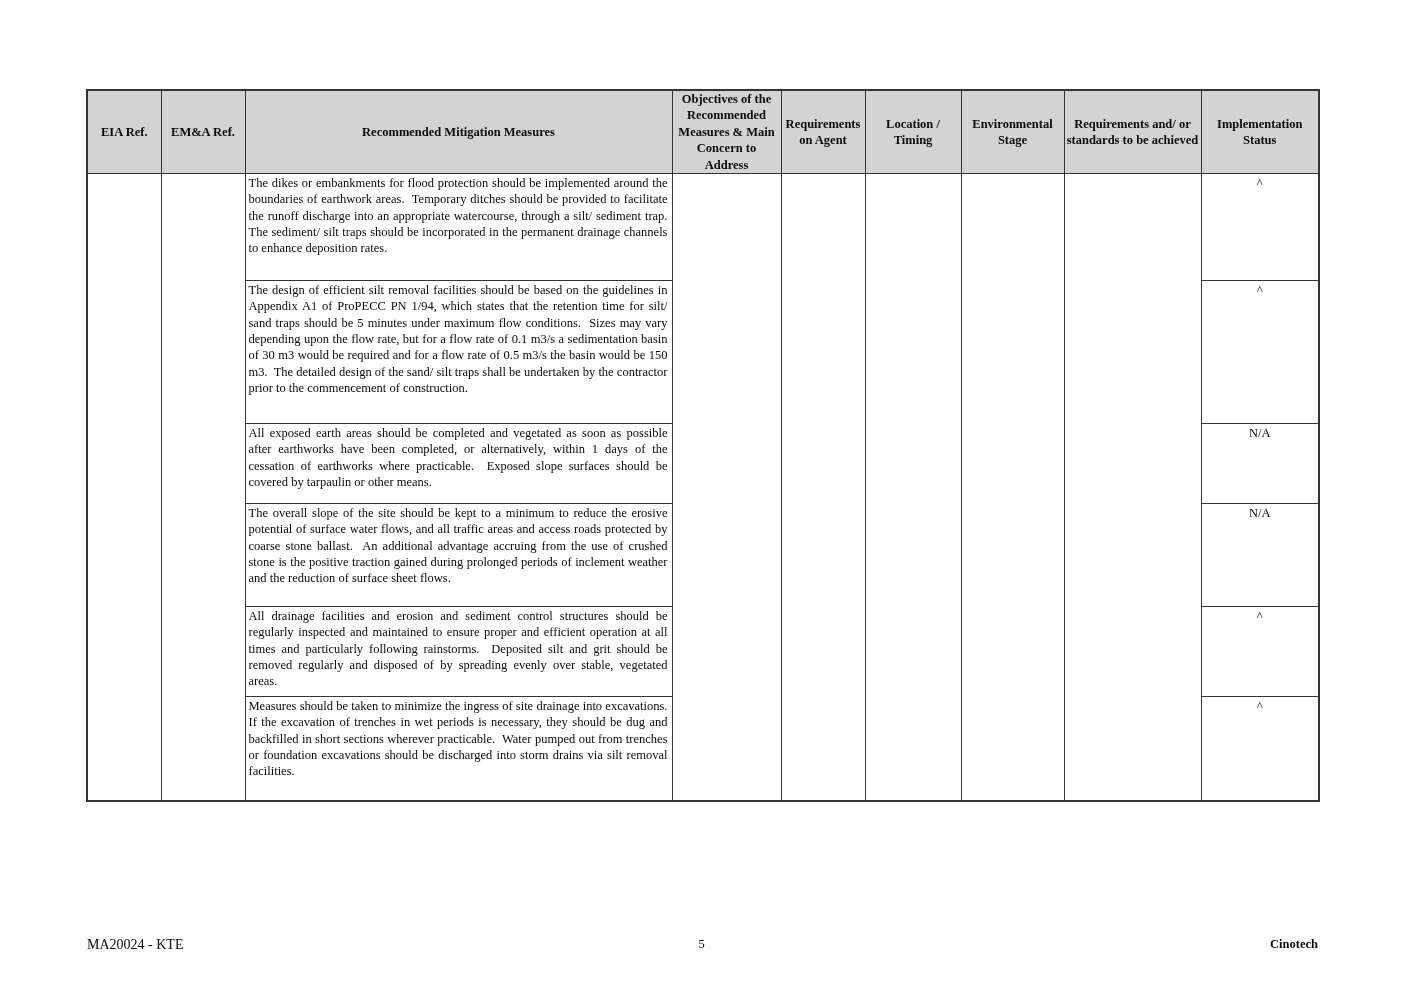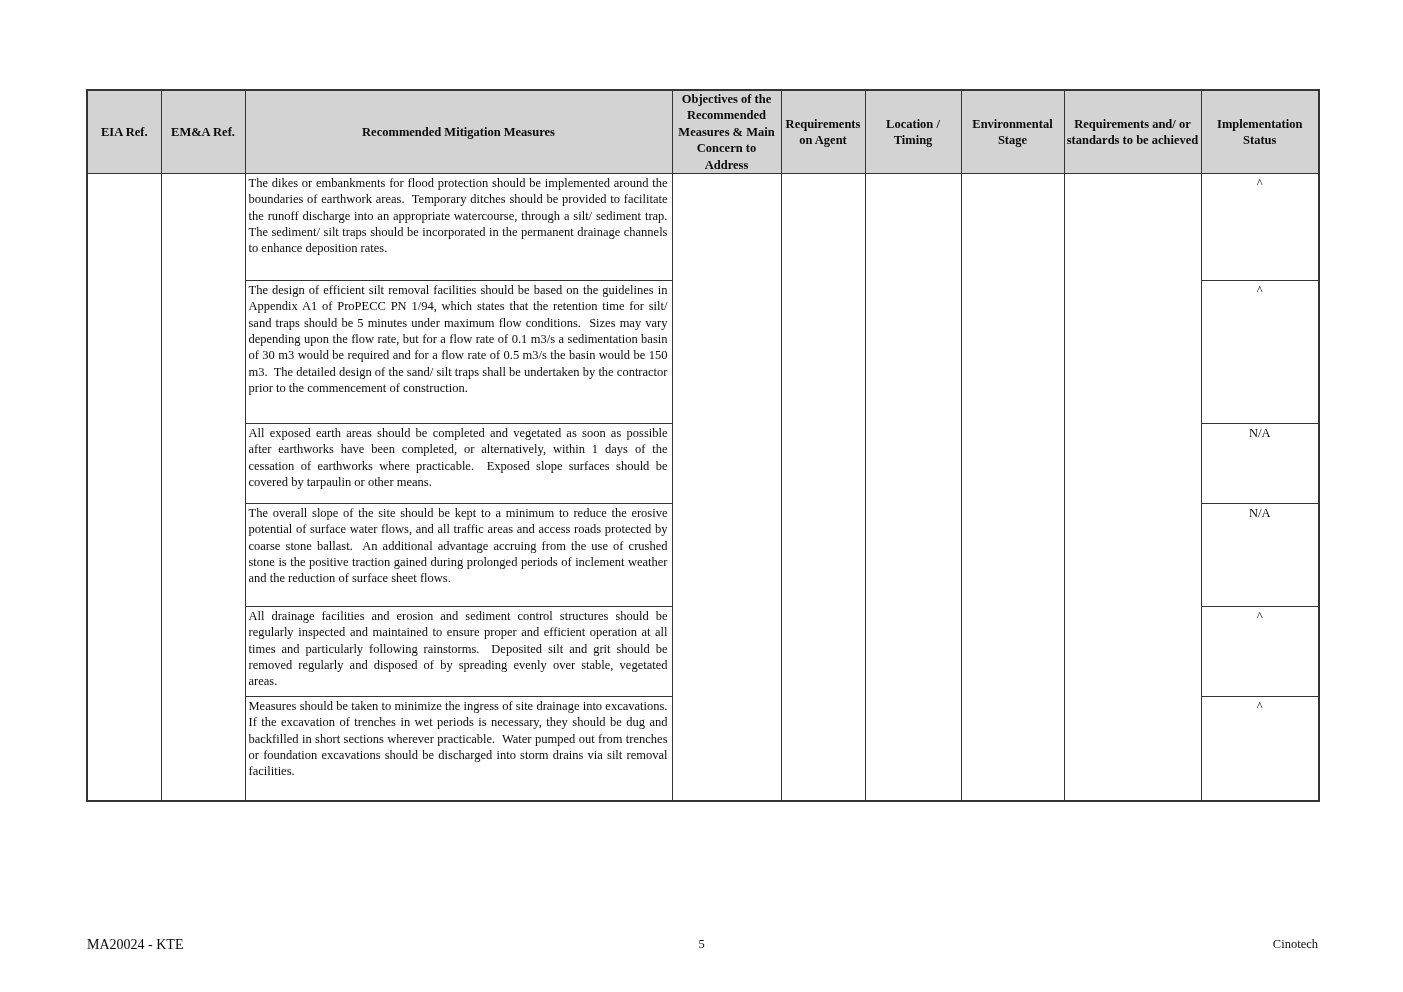--- a/index.html
+++ b/index.html
@@ -74,20 +74,21 @@
     top: 937px;
     width: 1403px;
     text-align: center;
     font-size: 12.5px;
   }
   .footer-right {
     position: absolute;
     right: 85px;
     top: 937px;
     font-size: 12.5px;
+    font-weight: bold;
   }
 </style>
 </head>
 <body>
 
 <div class="page">
 
 
   <table class="emis">
     <colgroup>

